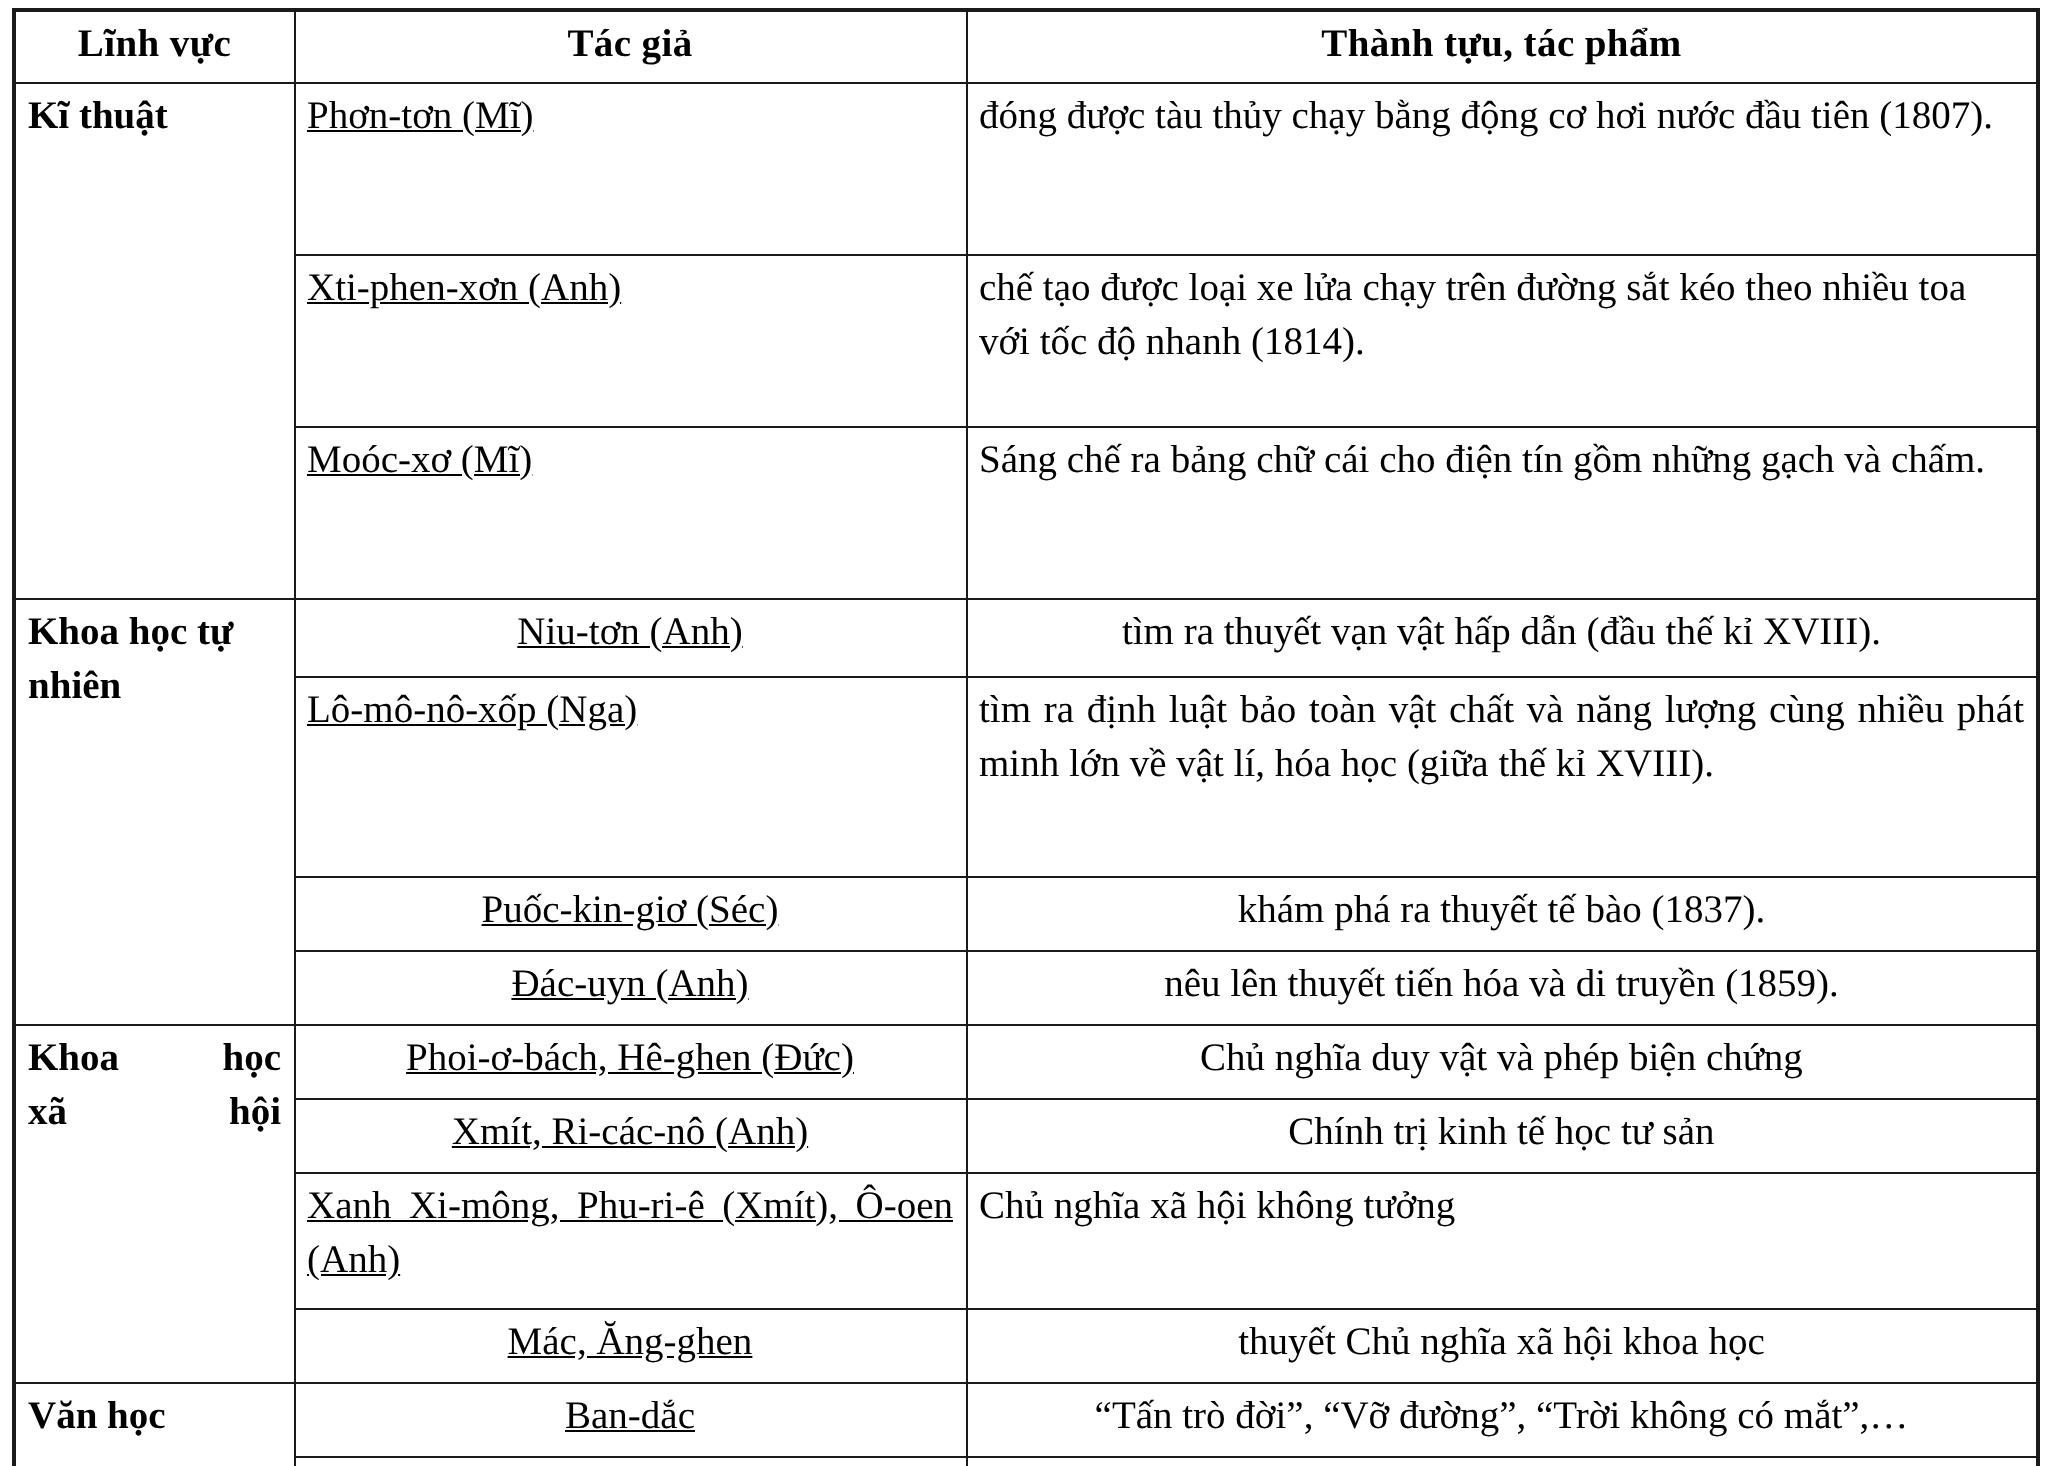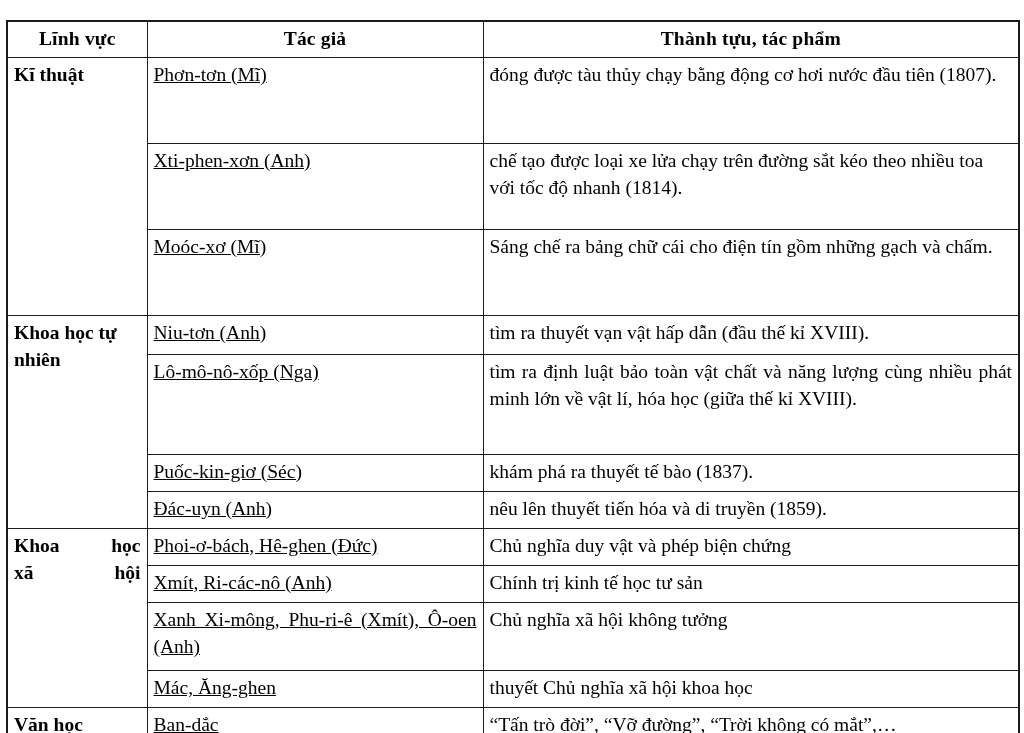--- a/index.html
+++ b/index.html
@@ -11,21 +11,21 @@
     width: 1024px;
     height: 733px;
     font-family: "Liberation Serif", "DejaVu Serif", serif;
     color: #000000;
     overflow: hidden;
   }
   .page {
     width: 1024px;
     height: 733px;
     box-sizing: border-box;
-    padding: 20px 6px 6px 6px;
+    padding: 4px 6px 6px 6px;
   }
   table.achievements {
     border-collapse: collapse;
     width: 1012px;
     table-layout: fixed;
     border: 2px solid #1a1a1a;
   }
   table.achievements td,
   table.achievements th {
     border: 1px solid #1a1a1a;
@@ -61,22 +61,22 @@
   }
 
   td.author { padding-left: 9px; text-decoration: underline; }
   td.author.justify { text-align: justify; }
   td.work { padding-left: 9px; }
   td.work.justify { text-align: justify; }
 
   
   .h-tall   { height: 78px; }
   .h-mid    { height: 60px; }
-  .h-short  { height: 31px; }
-  .h-xshort { height: 29px; }
+  .h-short  { height: 31px; text-align: center; }
+  .h-xshort { height: 29px; text-align: center; }
   .h-big    { height: 92px; }
 </style>
 </head>
 <body>
 
 <div class="page">
   <table class="achievements">
     <colgroup>
       <col class="c-field">
       <col class="c-author">

